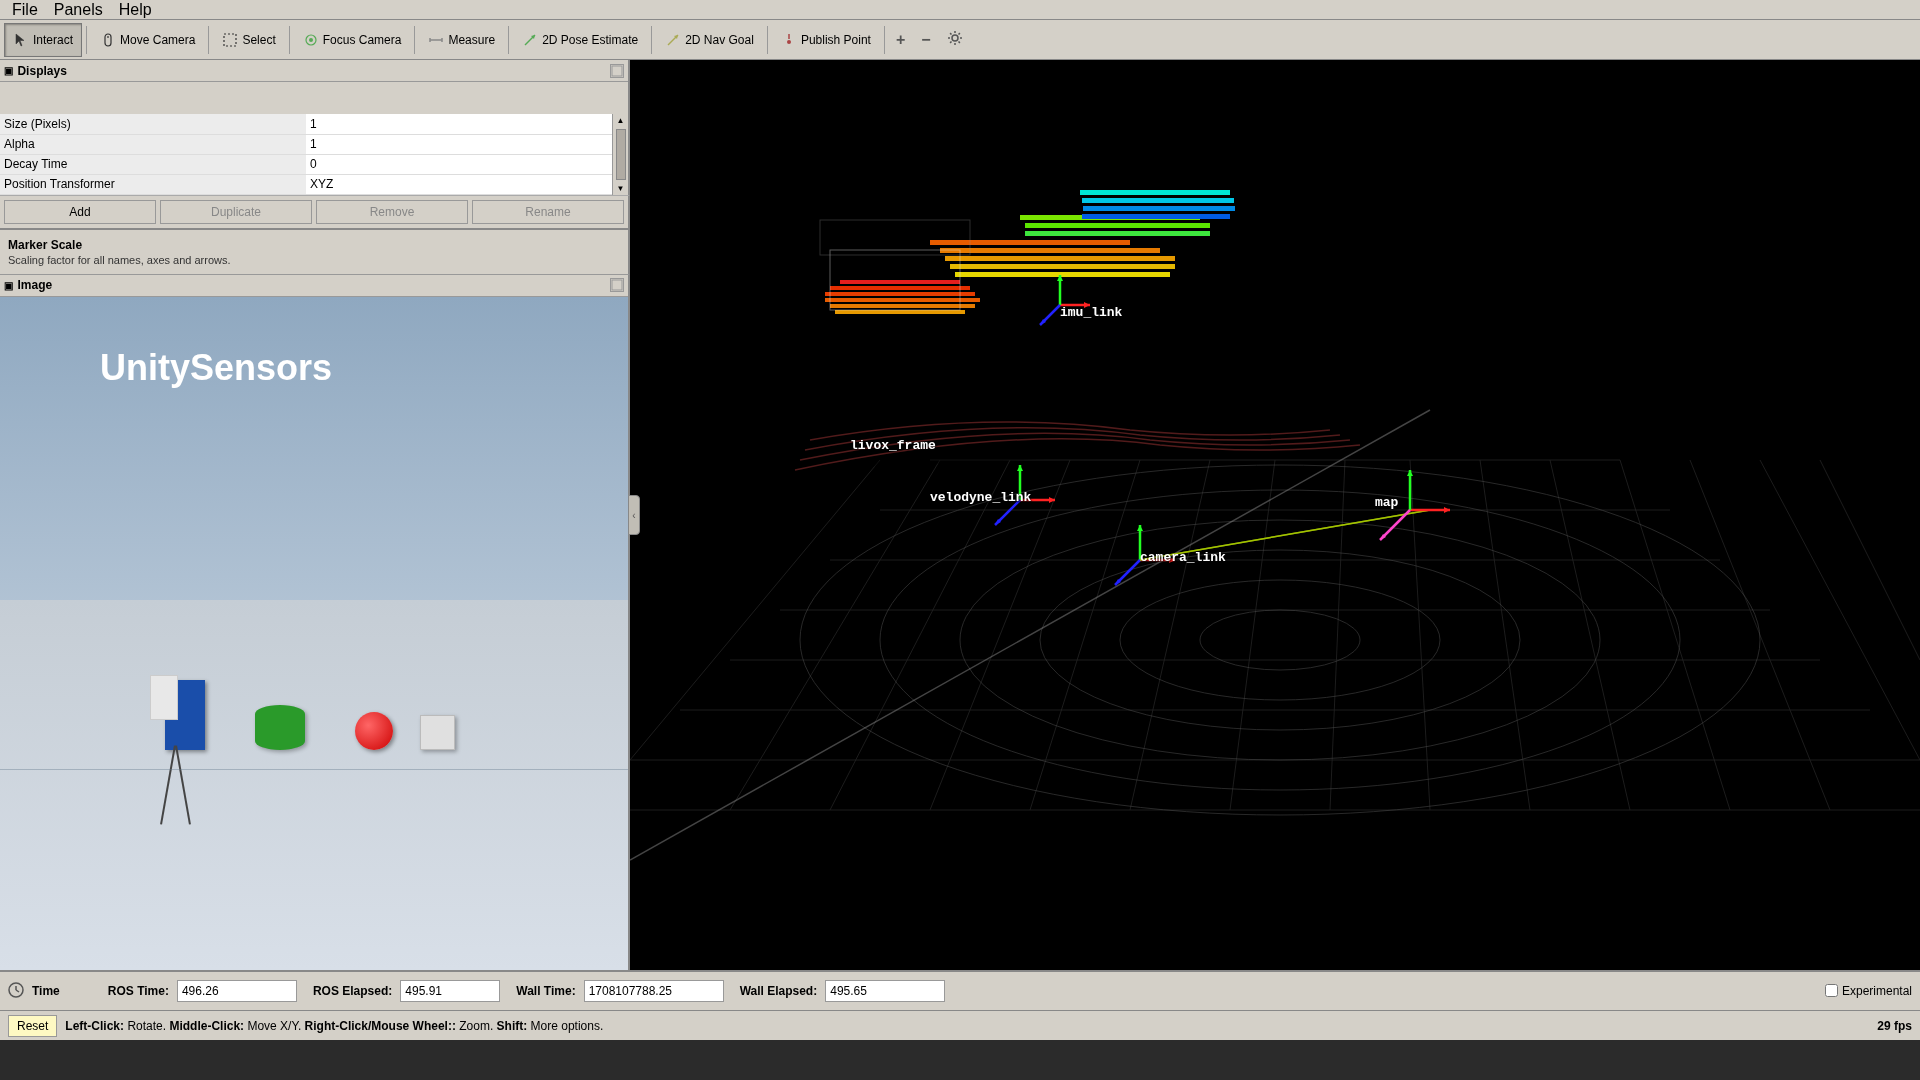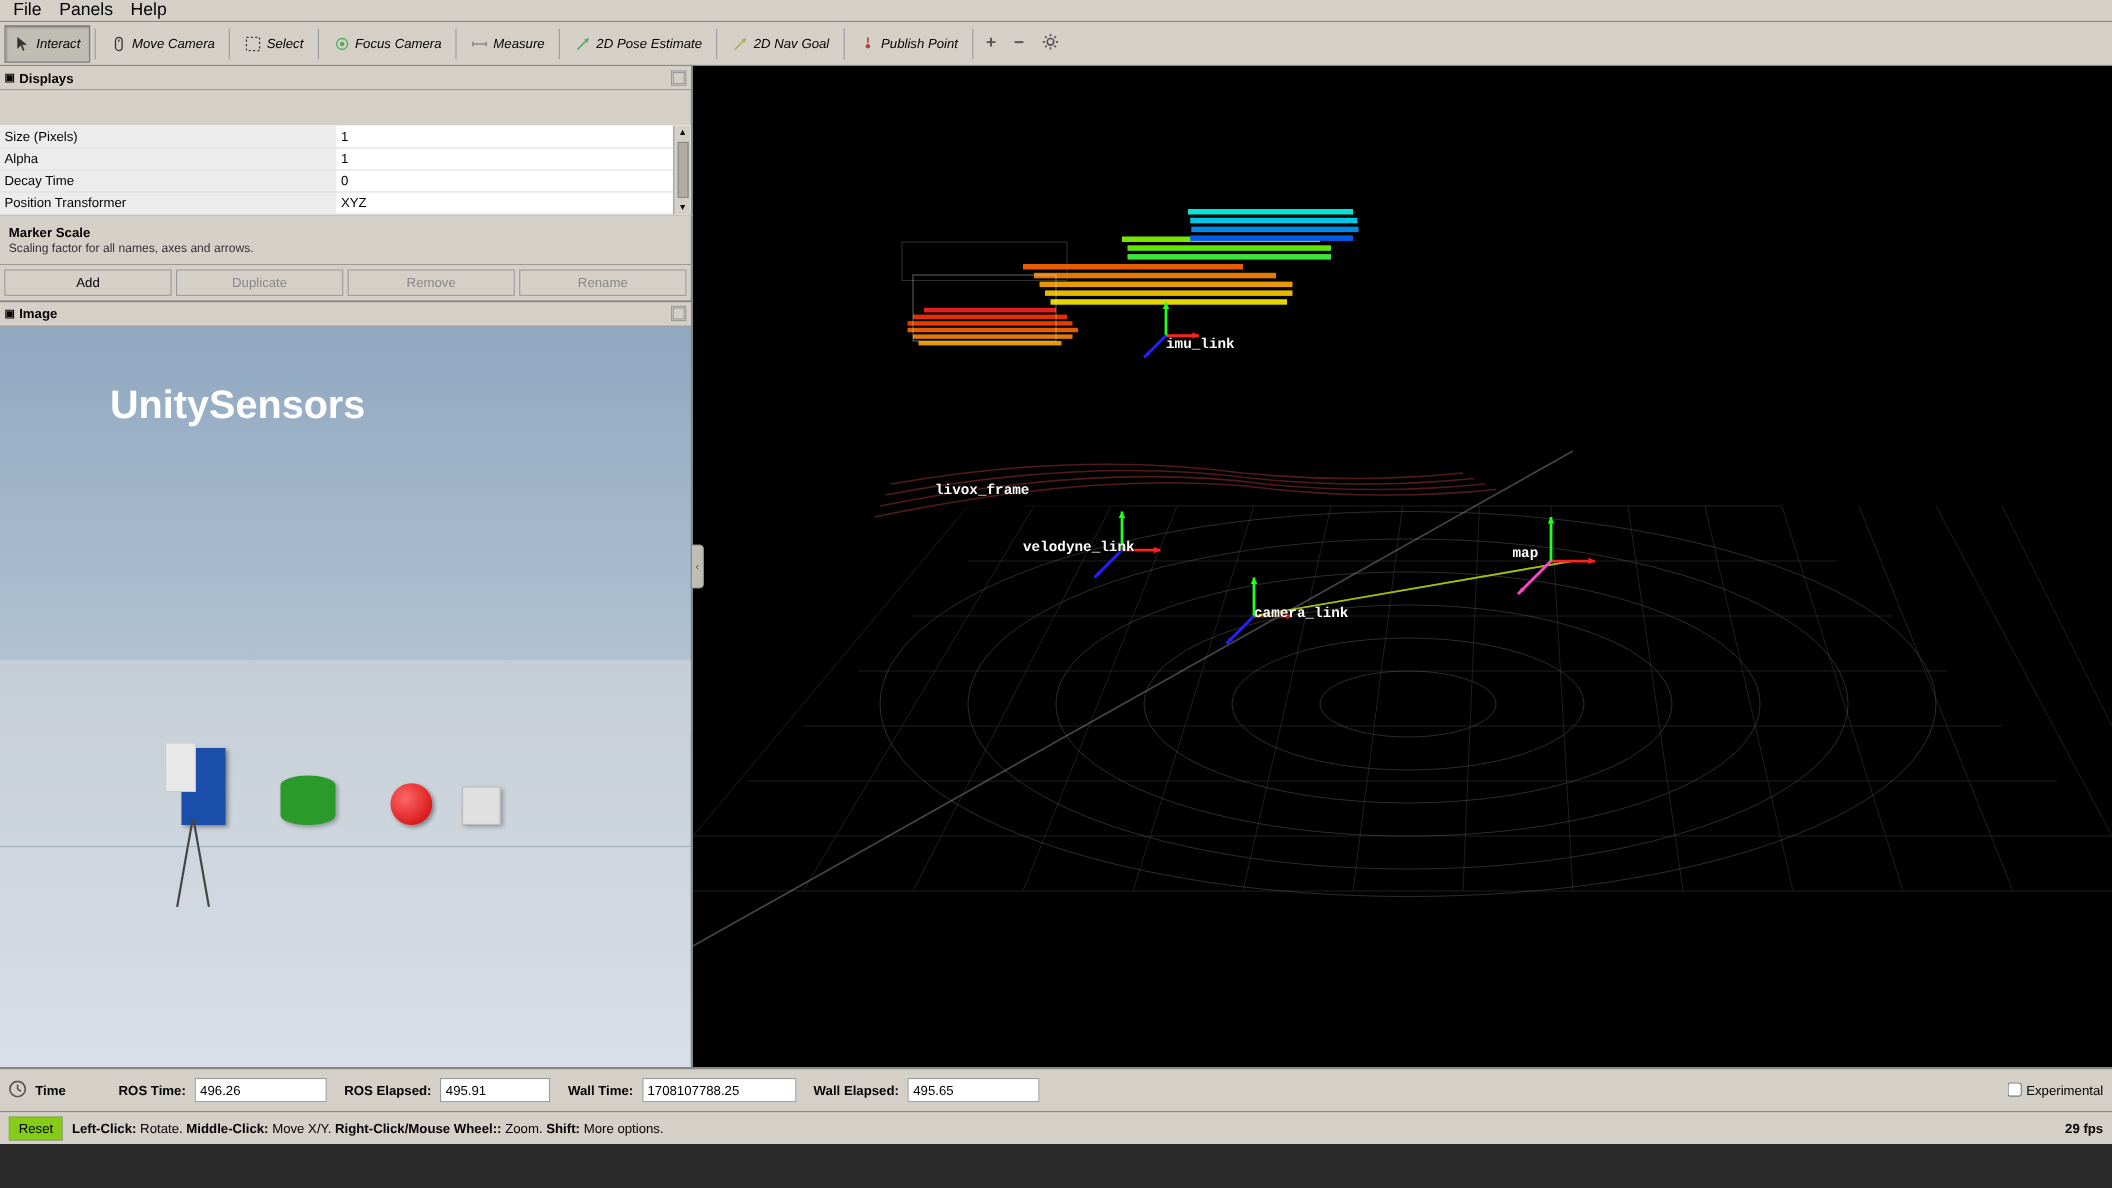--- a/index.html
+++ b/index.html
@@ -35,21 +35,20 @@
       display: flex;
       align-items: center;
       gap: 4px;
       padding: 2px 8px;
       background: #d4d0c8;
       border: 1px solid transparent;
       cursor: pointer;
       font-size: 12px;
       height: 34px;
       white-space: nowrap;
-      font-style: italic;
     }
     .toolbar-btn.active { background: #c0bdb5; border: 1px solid #777; box-shadow: inset 1px 1px 2px rgba(0,0,0,0.3); }
     .toolbar-separator { width: 1px; height: 28px; background: #999; margin: 0 2px; }
     .toolbar-icon { width: 16px; height: 16px; display: flex; align-items: center; justify-content: center; font-size: 14px; }
 
     
     #main-layout {
       display: flex;
       height: calc(1080px - 20px - 40px - 40px - 30px);
     }
@@ -239,21 +238,21 @@
 
     
     #experimental-check {
       margin-left: auto;
       display: flex;
       align-items: center;
       gap: 4px;
     }
     .reset-btn {
       padding: 2px 8px;
-      background: #84cc16;
+      background: #fef9c3;
       border: 1px solid #999;
       cursor: pointer;
       font-size: 12px;
       height: 22px;
     }
 
     
     #help-text {
       font-size: 12px;
       color: #000;
@@ -412,30 +411,30 @@
           </table>
 
         <div class="scrollbar-right">
           <span class="scrollbar-up">▲</span>
           <div class="scrollbar-thumb"></div>
           <span class="scrollbar-down">▼</span>
         </div>
       </div>
     </div>
 
-    <div id="marker-scale-section">
-      <div class="title">Marker Scale</div>
-      <div class="desc">Scaling factor for all names, axes and arrows.</div>
-    </div>
-
     <div id="button-bar">
       <button class="panel-btn">Add</button>
       <button class="panel-btn" style="color:#888;">Duplicate</button>
       <button class="panel-btn" style="color:#888;">Remove</button>
       <button class="panel-btn" style="color:#888;">Rename</button>
+    </div>
+
+    <div id="marker-scale-section">
+      <div class="title">Marker Scale</div>
+      <div class="desc">Scaling factor for all names, axes and arrows.</div>
     </div>
 
     <div id="image-panel" style="flex:1; display:flex; flex-direction:column; border-right:2px solid #888;">
       <div class="panel-header">
         <span class="panel-header-icon">▣</span>
         <span>Image</span>
         <div style="margin-left:auto; width:14px; height:14px; border:1px solid #999; background:#d4d0c8; cursor:pointer;">
           <svg width="12" height="12" viewBox="0 0 12 12">
               <rect x="1" y="1" width="10" height="10" fill="none" stroke="#999" stroke-width="1"></rect>
             </svg>

